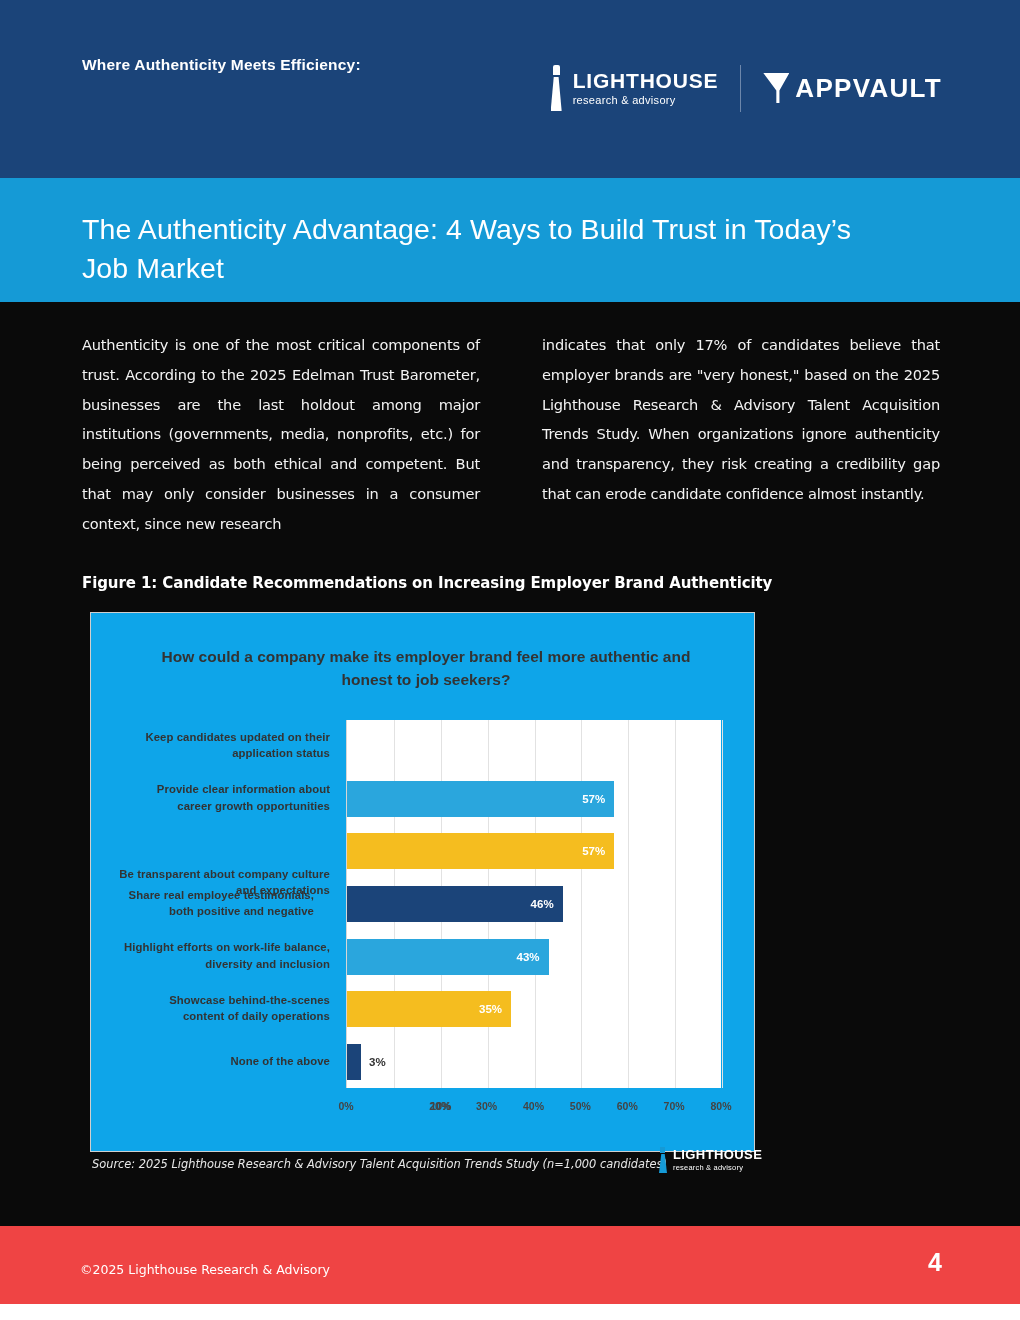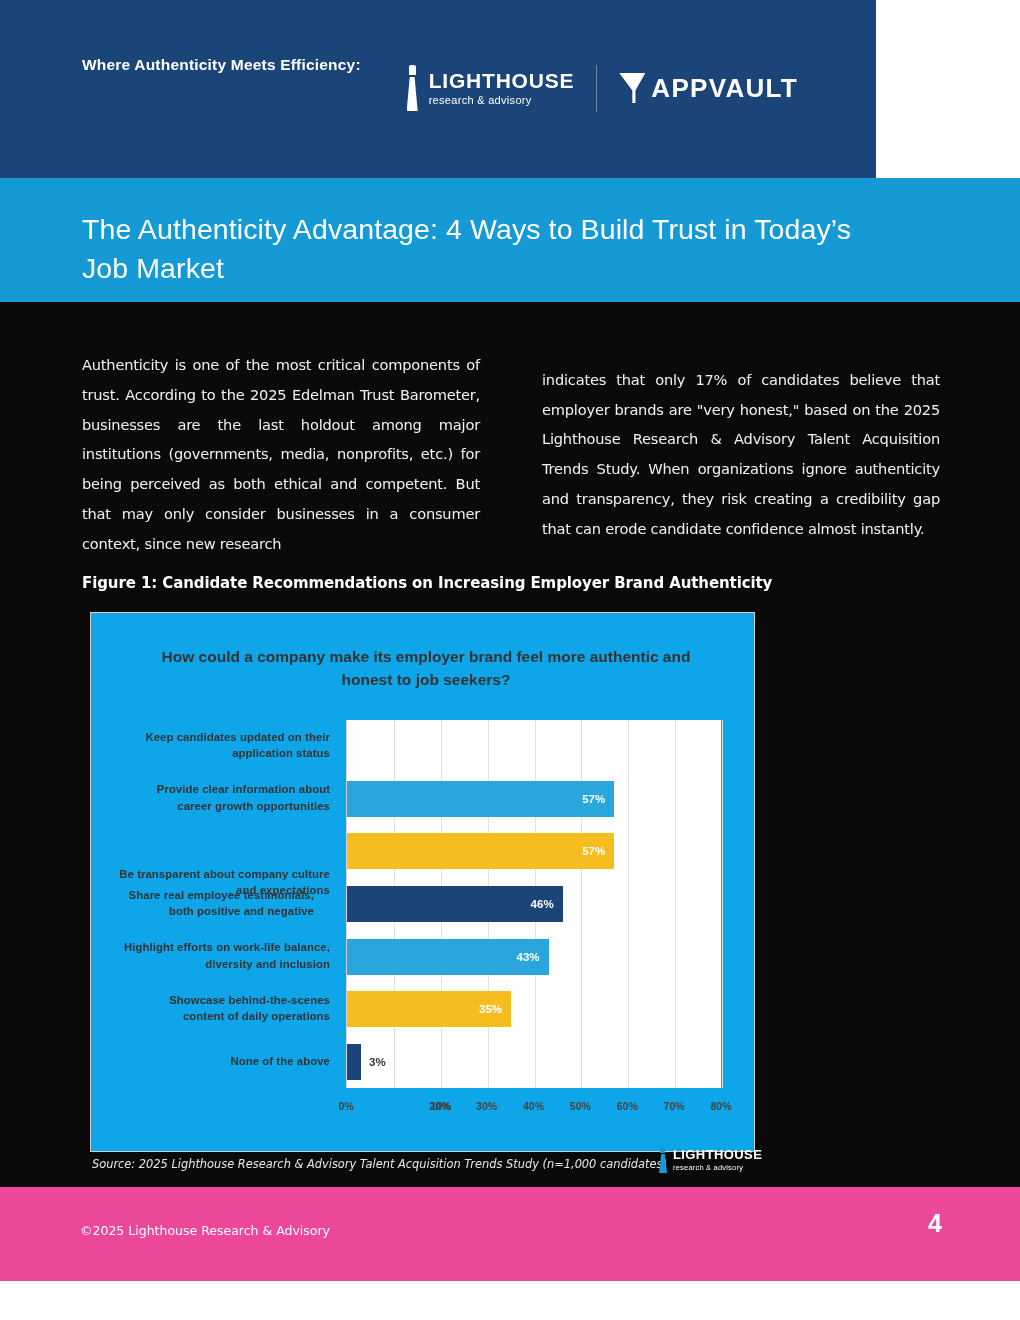--- a/index.html
+++ b/index.html
@@ -15,21 +15,21 @@
     position: relative;
     width: 1020px;
     height: 1320px;
     background: #ffffff;
   }
 
   
   .header {
     position: absolute;
     left: 0; top: 0;
-    width: 876px;
+    width: 1020px;
     height: 178px;
     background: #1b4479;
   }
   .header-title-block {
     position: absolute;
     left: 82px;
     top: 56px;
   }
   .header-line1 {
     color: #ffffff;
@@ -133,25 +133,24 @@
     position: absolute;
     left: 0; top: 302px;
     width: 1020px;
     height: 924px;
     background: #0a0a0a;
   }
 
   .columns {
     position: absolute;
     left: 82px;
-    top: 48px;
+    top: 28px;
     width: 858px;
     display: flex;
     justify-content: space-between;
-    align-items: center;
   }
   .col {
     width: 398px;
     color: #f3f3f3;
     font-size: 14.6px;
     line-height: 2.04;
     text-align: justify;
     font-family: "DejaVu Sans", sans-serif;
     letter-spacing: -0.2px;
   }
@@ -284,24 +283,24 @@
   .source-logo .n1 {
     color: #ffffff; font-size: 13px; font-weight: bold; letter-spacing: 0.4px;
   }
   .source-logo .n2 {
     color: #ffffff; font-size: 7.5px; letter-spacing: 0.2px; margin-top: 3px;
   }
 
   
   .footer {
     position: absolute;
-    left: 0; top: 1187px;
-    width: 1020px;
-    height: 94px;
-    background: #ec4899;
+    left: 0; top: 1226px;
+    width: 1020px;
+    height: 78px;
+    background: #ef4444;
   }
   .footer-copy {
     position: absolute;
     left: 80px;
     top: 36px;
     color: #ffffff;
     font-size: 12.5px;
     font-family: "DejaVu Sans", sans-serif;
   }
   .footer-page {

